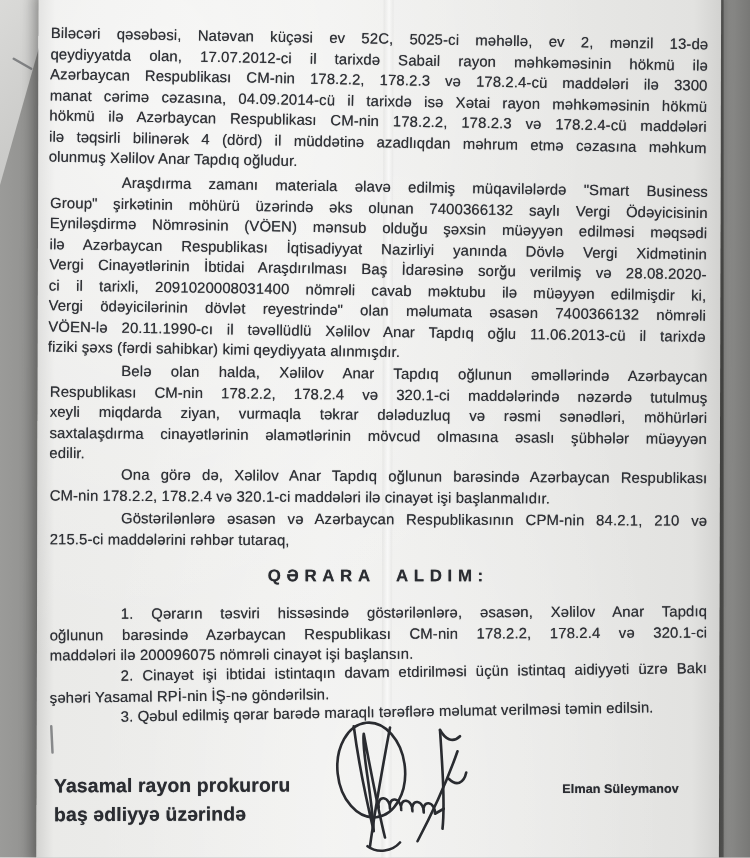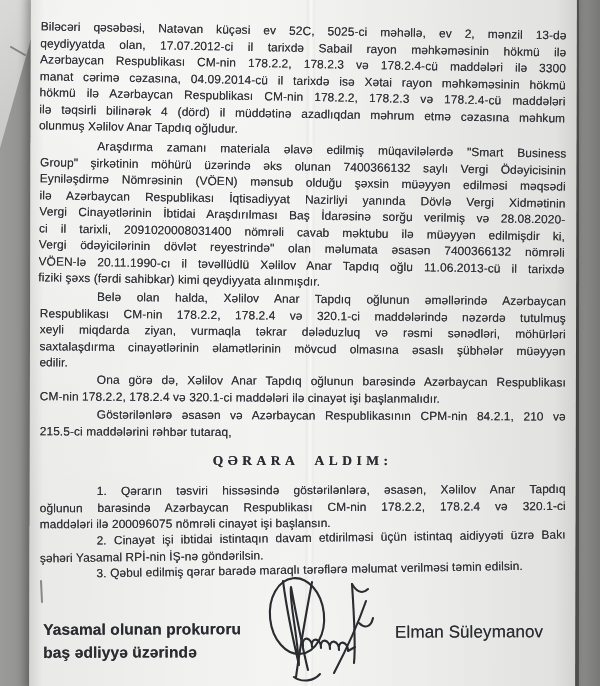--- a/index.html
+++ b/index.html
@@ -84,41 +84,40 @@
   .i3 { transform: rotate(-1.15deg); margin-bottom: 0; }
   .heading {
     margin: 13px 0 15px 0;
     text-align: center;
     font-weight: bold;
     font-size: 13.5px;
     letter-spacing: 4.5px;
     word-spacing: 9px;
     transform: rotate(-0.2deg);
     color: #2a2c31;
-    font-family: Liberation Serif, serif;
   }
   .sigrow {
     position: relative;
     height: 100px;
     margin-top: 12px;
     transform: rotate(-0.35deg);
   }
   .sigleft {
     position: absolute;
     left: 4px; top: 22px;
     font-weight: bold;
     font-size: 15.5px;
     line-height: 23px;
     color: #2a2c31;
   }
   .signame {
     position: absolute;
     right: 22px; top: 30px;
-    font-weight: normal;
-    font-size: 17px;
+    font-weight: bold;
+    font-size: 10px;
     color: #2a2c31;
   }
   .overlay {
     position: absolute;
     left: 0; top: 0;
     width: 600px; height: 686px;
     pointer-events: none;
   }
 </style>
 </head>
@@ -177,21 +176,21 @@
     <div class="para i2">
         <div class="line indent">2. Cinayət işi ibtidai istintaqın davam etdirilməsi üçün istintaq aidiyyəti üzrə Bakı</div>
         <div class="line last">şəhəri Yasamal RPİ-nin İŞ-nə göndərilsin.</div>
       </div>
     <div class="para i3">
         <div class="line last indent">3. Qəbul edilmiş qərar barədə maraqlı tərəflərə məlumat verilməsi təmin edilsin.</div>
       </div>
 
     <div class="sigrow">
       <div class="sigleft">
-        <div>Yasamal olunan prokuroru</div>
+        <div>Yasamal rayon prokuroru</div>
         <div>baş ədliyyə üzərində</div>
       </div>
       <div class="signame">Elman Süleymanov</div>
     </div>
   </div>
 </div>
 
 <svg class="overlay" viewBox="0 0 600 686">
 
   <g fill="none" stroke="#191b20" stroke-width="2.1" stroke-linecap="round" stroke-linejoin="round" opacity="0.92">

